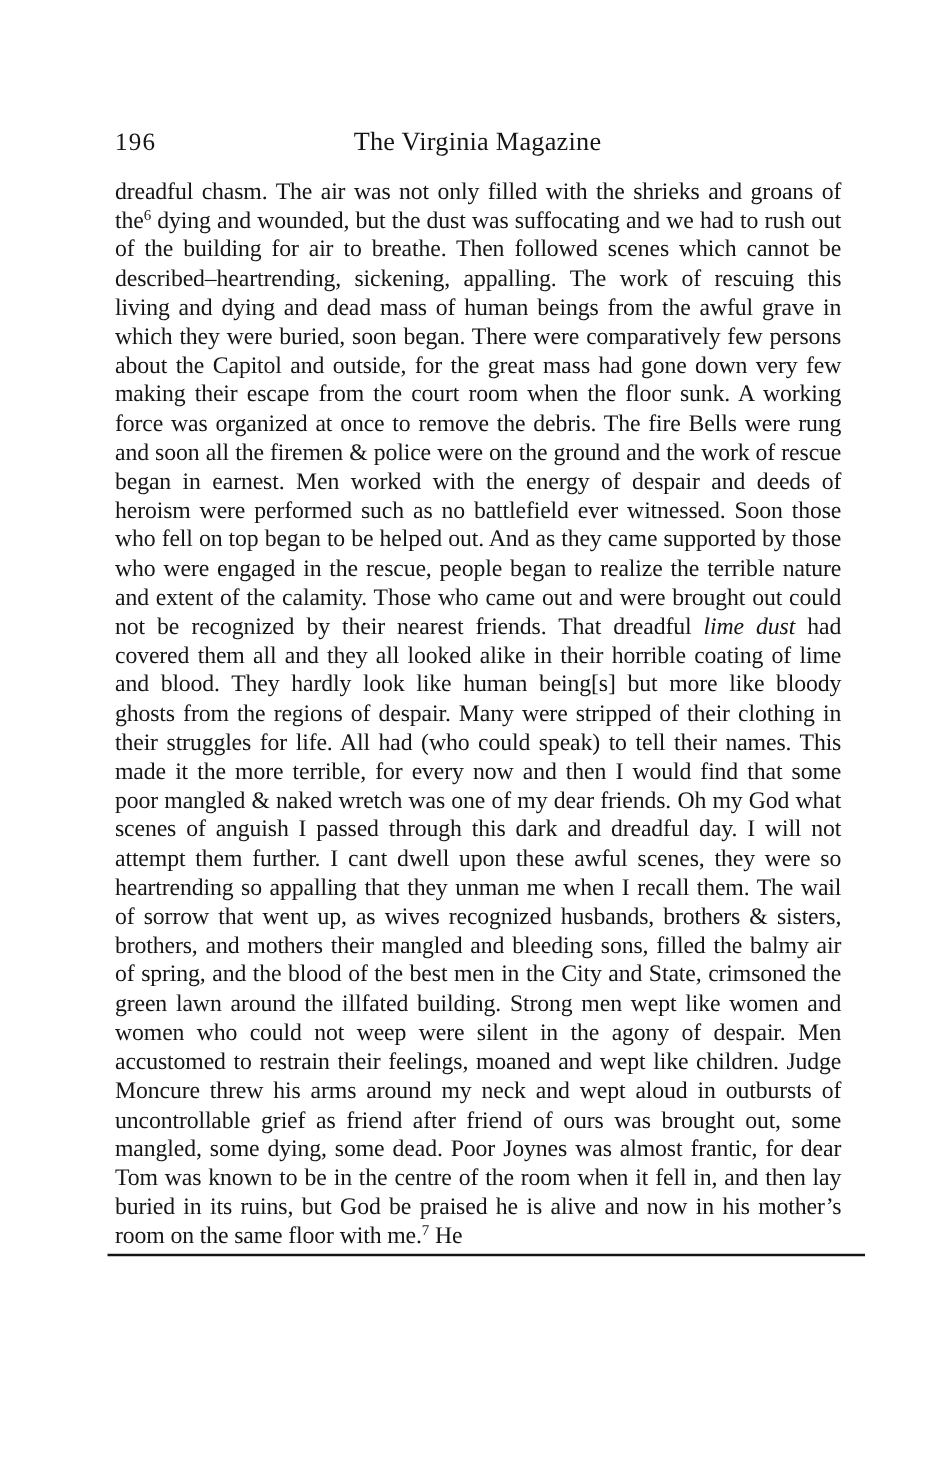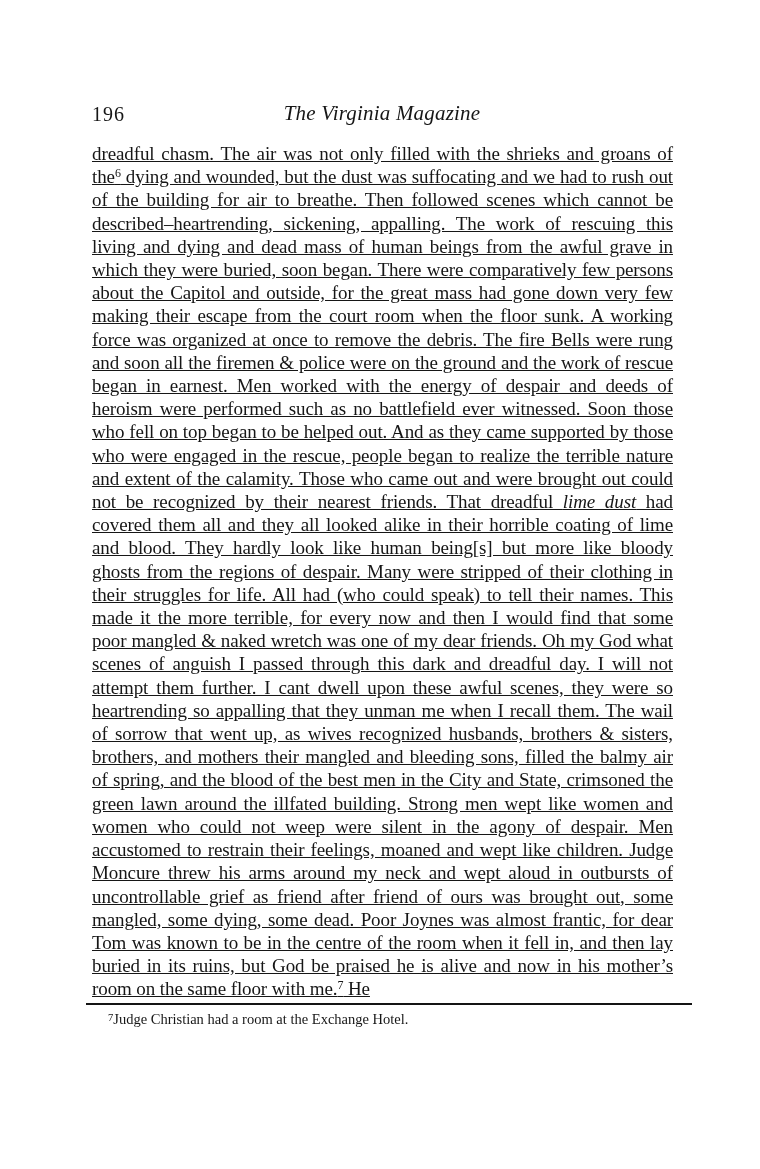--- a/index.html
+++ b/index.html
@@ -32,35 +32,33 @@
     top: 2px;
     font-size: 20px;
     letter-spacing: 1px;
   }
   .header-title {
     position: absolute;
     left: 0;
     right: 0;
     top: 0;
     text-align: center;
-    font-style: italic;
     font-size: 21px;
     letter-spacing: 0.2px;
   }
   .body-text {
     position: absolute;
     top: 142px;
     left: 92px;
     width: 581px;
     font-size: 19px;
     line-height: 23.2px;
     text-align: justify;
     text-justify: inter-word;
     letter-spacing: -0.1px;
-    text-decoration: underline;
   }
   .body-text sup {
     font-size: 12px;
     line-height: 0;
     vertical-align: 6px;
   }
   .body-text .it {
     font-style: italic;
   }
   .footnote-rule {
@@ -93,16 +91,15 @@
   <div class="running-header">
     <span class="page-number">196</span>
     <span class="header-title">The Virginia Magazine</span>
   </div>
 
   <p class="body-text"><span>dreadful chasm. The air was not only filled with the shrieks and groans of the</span><sup>6</sup><span> dying and wounded, but the dust was suffocating and we had to rush out of the building for air to breathe. Then followed scenes which cannot be described–heartrending, sickening, appalling. The work of rescuing this living and dying and dead mass of human beings from the awful grave in which they were buried, soon began. There were comparatively few persons about the Capitol and outside, for the great mass had gone down very few making their escape from the court room when the floor sunk.  A working force was organized at once to remove the debris. The fire Bells were rung and soon all the firemen &amp; police were on the ground and the work of rescue began in earnest.  Men worked with the energy of despair and deeds of heroism were performed such as no battlefield ever witnessed. Soon those who fell on top began to be helped out.  And as they came supported by those who were engaged in the rescue, people began to realize the terrible nature and extent of the calamity. Those who came out and were brought out could not be recognized by their nearest friends. That dreadful </span><span class="it">lime dust</span><span> had covered them all and they all looked alike in their horrible coating of lime and blood. They hardly look like human being[s] but more like bloody ghosts from the regions of despair.  Many were stripped of their clothing in their struggles for life.  All had (who could speak) to tell their names. This made it the more terrible, for every now and then I would find that some poor mangled &amp; naked wretch was one of my dear friends.  Oh my God what scenes of anguish I passed through this dark and dreadful day.  I will not attempt them further.  I cant dwell upon these awful scenes, they were so heartrending so appalling that they unman me when I recall them. The wail of sorrow that went up, as wives recognized husbands, brothers &amp; sisters, brothers, and mothers their mangled and bleeding sons, filled the balmy air of spring, and the blood of the best men in the City and State, crimsoned the green lawn around the illfated building. Strong men wept like women and women who could not weep were silent in the agony of despair.  Men accustomed to restrain their feelings, moaned and wept like children.  Judge Moncure threw his arms around my neck and wept aloud in outbursts of uncontrollable grief as friend after friend of ours was brought out, some mangled, some dying, some dead.  Poor Joynes was almost frantic, for dear Tom was known to be in the centre of the room when it fell in, and then lay buried in its ruins, but God be praised he is alive and now in his mother’s room on the same floor with me.</span><sup>7</sup><span>  He</span></p>
 
   <div class="footnote-rule"></div>
 
   <div class="footnotes">
-    <div class="footnote"><sup>7</sup><span>Judge Christian had a room at the Exchange Hotel.</span></div>
   </div>
 
 </div>
 
 </body></html>

